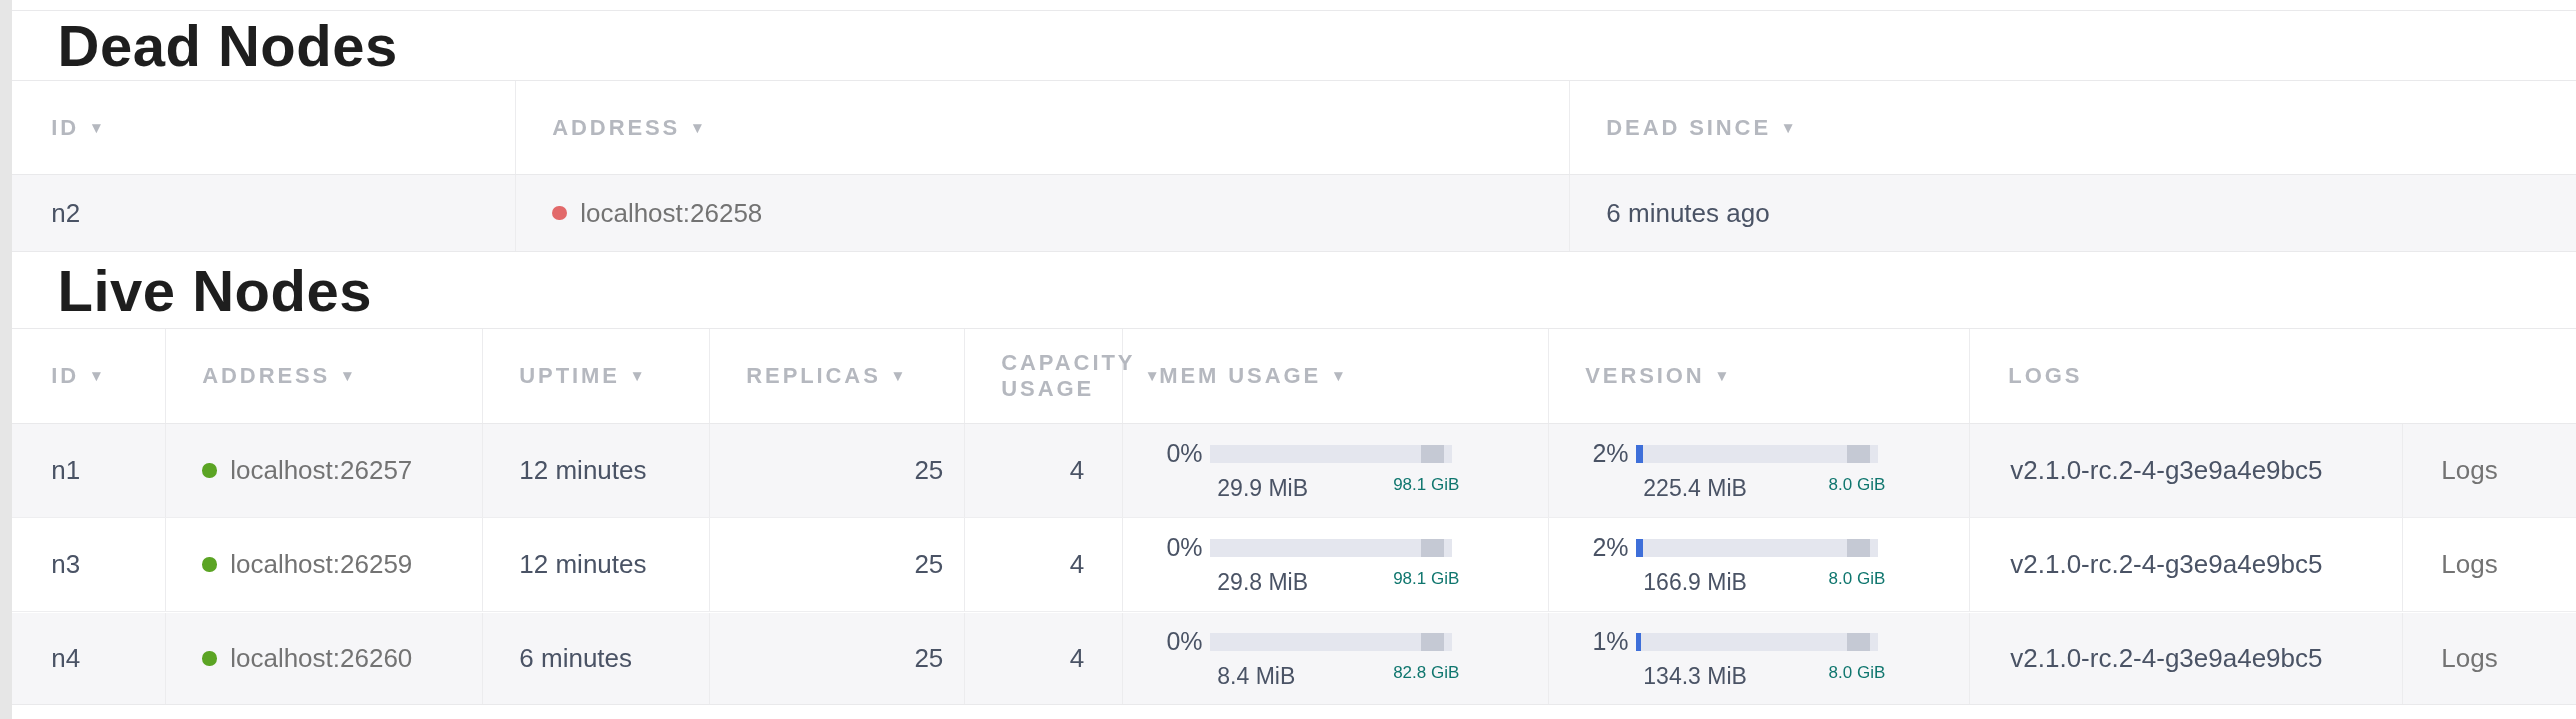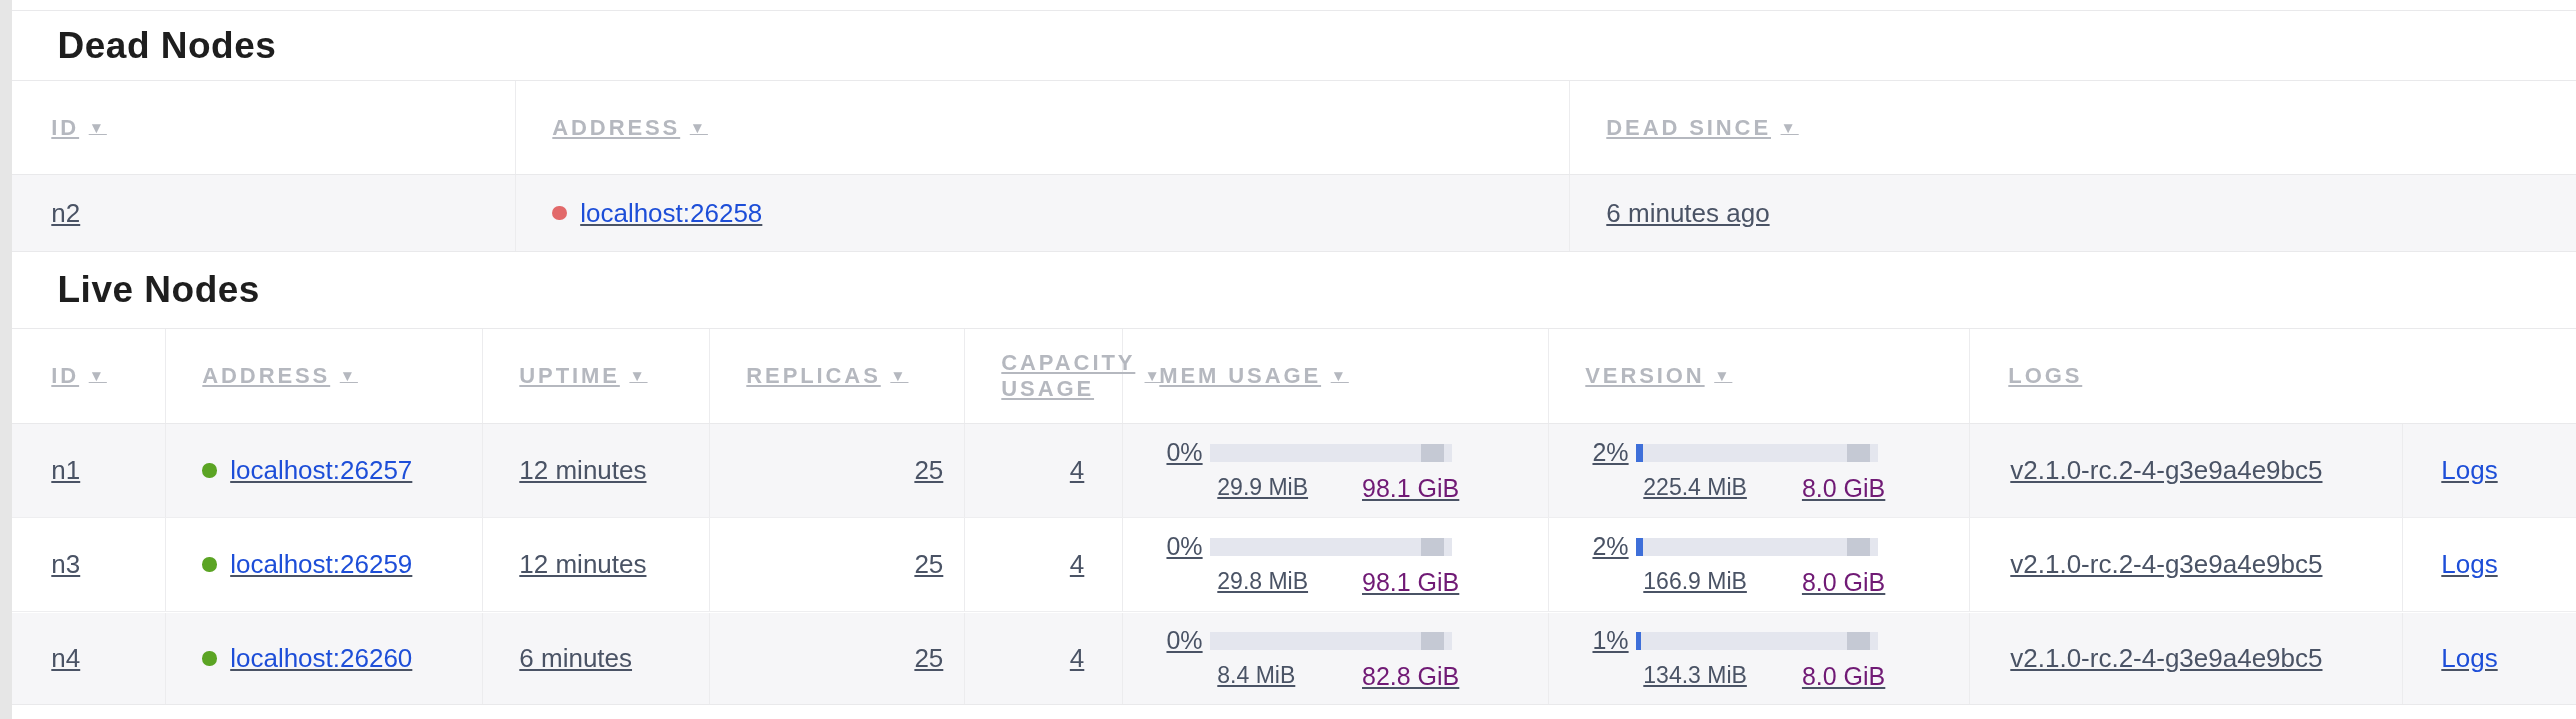--- a/index.html
+++ b/index.html
@@ -14,33 +14,33 @@
   .content {
     position:absolute; left:11.5px; top:0; width:2564px; height:720px;
     background:#ffffff;
   }
   .topline { position:absolute; top:9.6px; left:0; width:100%; height:1.9px; background:#e9e9eb; }
 
   
   .section-heading {
     height:69px; display:flex; align-items:center;
     padding-left:46px; border-bottom:1.9px solid #e9e9eb;
-    font-size:37px; font-weight:bold; color:#1e1e1e; letter-spacing:0.5px;
+    font-size:58px; font-weight:bold; color:#1e1e1e; letter-spacing:0.5px;
   }
   .heading-dead { position:absolute; top:11.5px; left:0; width:100%; }
   .heading-live { position:absolute; top:252px; left:0; width:100%; height:77px; }
 
   
   .grid-row { display:grid; padding-left:3.8px; }
   .dead-cols { grid-template-columns:501px 1054px 1fr; }
   .live-cols { grid-template-columns:151px 317px 227px 255px 158px 426px 421px 433px 1fr; }
   .cell {
     display:flex; align-items:center; padding-left:36px;
     border-right:1.9px solid #ececee; min-width:0;
-    font-size:26px; color:#4a5365;text-decoration:underline;
+    font-size:26px; color:#4a5365;
   }
   .cell:last-child { border-right:none; }
   .cell.num { justify-content:flex-end; padding-left:0; }
   .cell.pad-r22 { padding-right:21px; }
   .cell.pad-r39 { padding-right:38px; }
   .cell.pad40 { padding-left:38px; }
   .cell.nopad { padding-left:0; }
 
   .header-row { background:#ffffff; border-bottom:1.9px solid #e9e9eb; }
   .dead-header { position:absolute; top:81px; left:0; width:100%; height:94px; }
@@ -56,32 +56,32 @@
   .row-n1 { position:absolute; top:424px; left:0; width:100%; height:94px;
     background:#f6f6f8; border-bottom:1.9px solid #eeeef0; }
   .row-n3 { position:absolute; top:518px; left:0; width:100%; height:94px;
     background:#ffffff; border-bottom:1.9px solid #eeeef0; }
   .row-n4 { position:absolute; top:613px; left:0; width:100%; height:92px;
     background:#f6f6f8; border-bottom:1.9px solid #e9e9eb; }
 
   .dot { width:14.4px; height:14.4px; border-radius:50%; margin-right:13.5px; flex:0 0 auto; }
   .dot-live { background:#5ba424; }
   .dot-dead { background:#e2696a; }
-  a.link { color:#1d4ed8; text-decoration:none; cursor:pointer; }
+  a.link { color:#737373; text-decoration:none; cursor:pointer; }
 
   
   .usage { display:flex; flex-direction:column; justify-content:center; align-items:flex-start; }
   .usage-top { display:flex; align-items:center; }
   .pct { width:87px; text-align:right; padding-right:7.7px; font-size:25px; color:#4a5365; flex:0 0 auto; }
   .bar { position:relative; width:242px; height:18.3px; background:#e4e6ee; overflow:hidden; flex:0 0 auto; }
   .bar-marker { position:absolute; top:0; left:87%; width:9.5%; height:100%; background:#c5c9d4; }
   .bar-fill { position:absolute; top:0; left:0; width:0; height:100%; background:#3e6fd9; }
   .usage-vals { display:flex; justify-content:space-between; width:242px; margin-left:94px; margin-top:6.7px; }
   .used { font-size:23px; color:#4a5365; }
-  .total { font-size:25px; color:#701a75; }
+  .total { font-size:17px; color:#0f766e; }
 </style>
 </head>
 <body>
 
 <div class="content">
   <div class="topline"></div>
 
   <div class="section-heading heading-dead">
     <span>Dead Nodes</span>
   </div>

